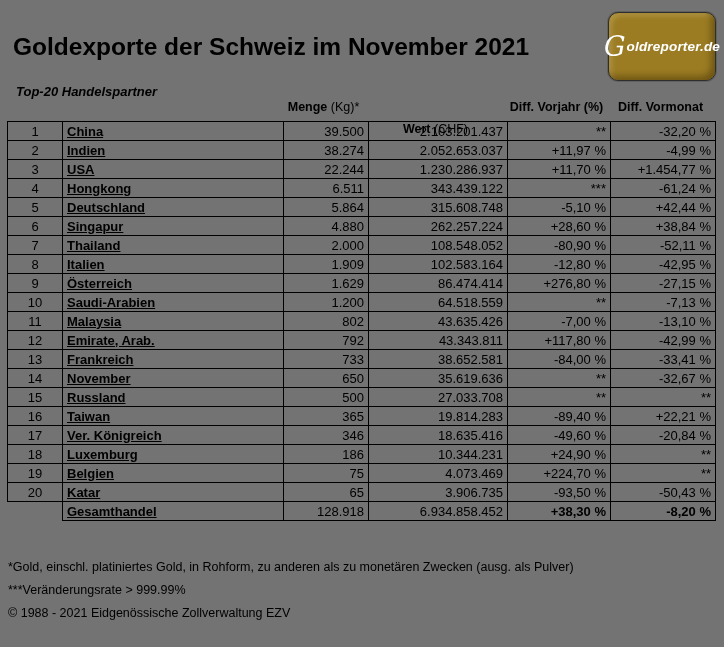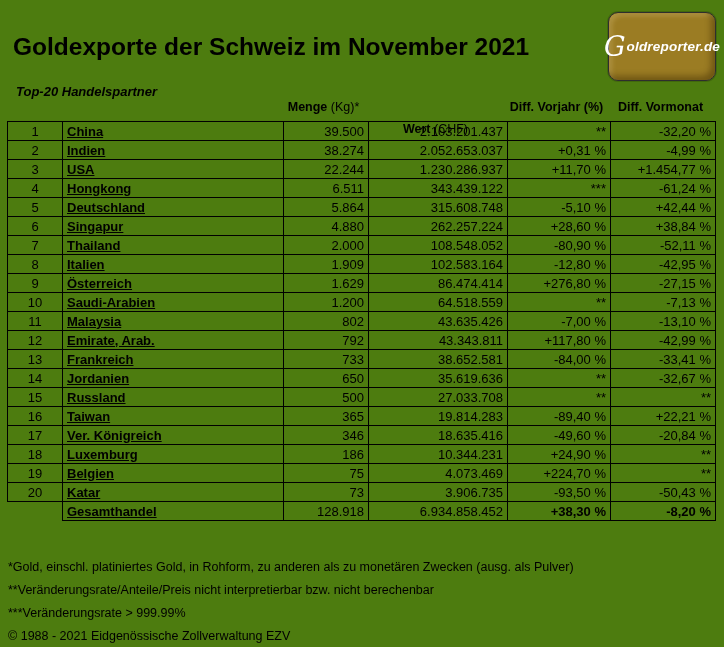--- a/index.html
+++ b/index.html
@@ -3,21 +3,21 @@
 <meta charset="utf-8">
 <style>
   * { margin: 0; padding: 0; box-sizing: border-box; }
   html, body { background: #ffffff; }
   body { font-family: "Liberation Sans", sans-serif; color: #000; }
 
   .canvas {
     position: relative;
     width: 724px;
     height: 647px;
-    background: #4d7c0f;
+    background: #737373;
     overflow: hidden;
   }
 
   .page-title {
     position: absolute;
     left: 13px;
     top: 33px;
     font-size: 24.5px;
     font-weight: bold;
     letter-spacing: 0px;
@@ -159,21 +159,21 @@
           <td class="num">39.500</td>
           <td class="num">2.103.201.437</td>
           <td class="num">**</td>
           <td class="num">-32,20 %</td>
         </tr>
         <tr>
           <td class="rank">2</td>
           <td class="country">Indien</td>
           <td class="num">38.274</td>
           <td class="num">2.052.653.037</td>
-          <td class="num">+0,31 %</td>
+          <td class="num">+11,97 %</td>
           <td class="num">-4,99 %</td>
         </tr>
         <tr>
           <td class="rank">3</td>
           <td class="country">USA</td>
           <td class="num">22.244</td>
           <td class="num">1.230.286.937</td>
           <td class="num">+11,70 %</td>
           <td class="num">+1.454,77 %</td>
         </tr>
@@ -252,21 +252,21 @@
         <tr>
           <td class="rank">13</td>
           <td class="country">Frankreich</td>
           <td class="num">733</td>
           <td class="num">38.652.581</td>
           <td class="num">-84,00 %</td>
           <td class="num">-33,41 %</td>
         </tr>
         <tr>
           <td class="rank">14</td>
-          <td class="country">Jordanien</td>
+          <td class="country">November</td>
           <td class="num">650</td>
           <td class="num">35.619.636</td>
           <td class="num">**</td>
           <td class="num">-32,67 %</td>
         </tr>
         <tr>
           <td class="rank">15</td>
           <td class="country">Russland</td>
           <td class="num">500</td>
           <td class="num">27.033.708</td>
@@ -301,36 +301,35 @@
           <td class="rank">19</td>
           <td class="country">Belgien</td>
           <td class="num">75</td>
           <td class="num">4.073.469</td>
           <td class="num">+224,70 %</td>
           <td class="num">**</td>
         </tr>
         <tr>
           <td class="rank">20</td>
           <td class="country">Katar</td>
-          <td class="num">73</td>
+          <td class="num">65</td>
           <td class="num">3.906.735</td>
           <td class="num">-93,50 %</td>
           <td class="num">-50,43 %</td>
         </tr>
         <tr class="total">
           <td class="rank no-border"></td>
           <td class="country">Gesamthandel</td>
           <td class="num">128.918</td>
           <td class="num">6.934.858.452</td>
           <td class="num bold">+38,30 %</td>
           <td class="num bold">-8,20 %</td>
         </tr>
       </tbody>
   </table>
 
   <div class="footnotes">
     <div class="fnote">*Gold, einschl. platiniertes Gold, in Rohform, zu anderen als zu monetären Zwecken (ausg. als Pulver)</div>
-    <div class="fnote">**Veränderungsrate/Anteile/Preis nicht interpretierbar bzw. nicht berechenbar</div>
     <div class="fnote">***Veränderungsrate &gt; 999.99%</div>
     <div class="fnote">© 1988 - 2021 Eidgenössische Zollverwaltung EZV</div>
   </div>
 
 </div>
 
 </body></html>

